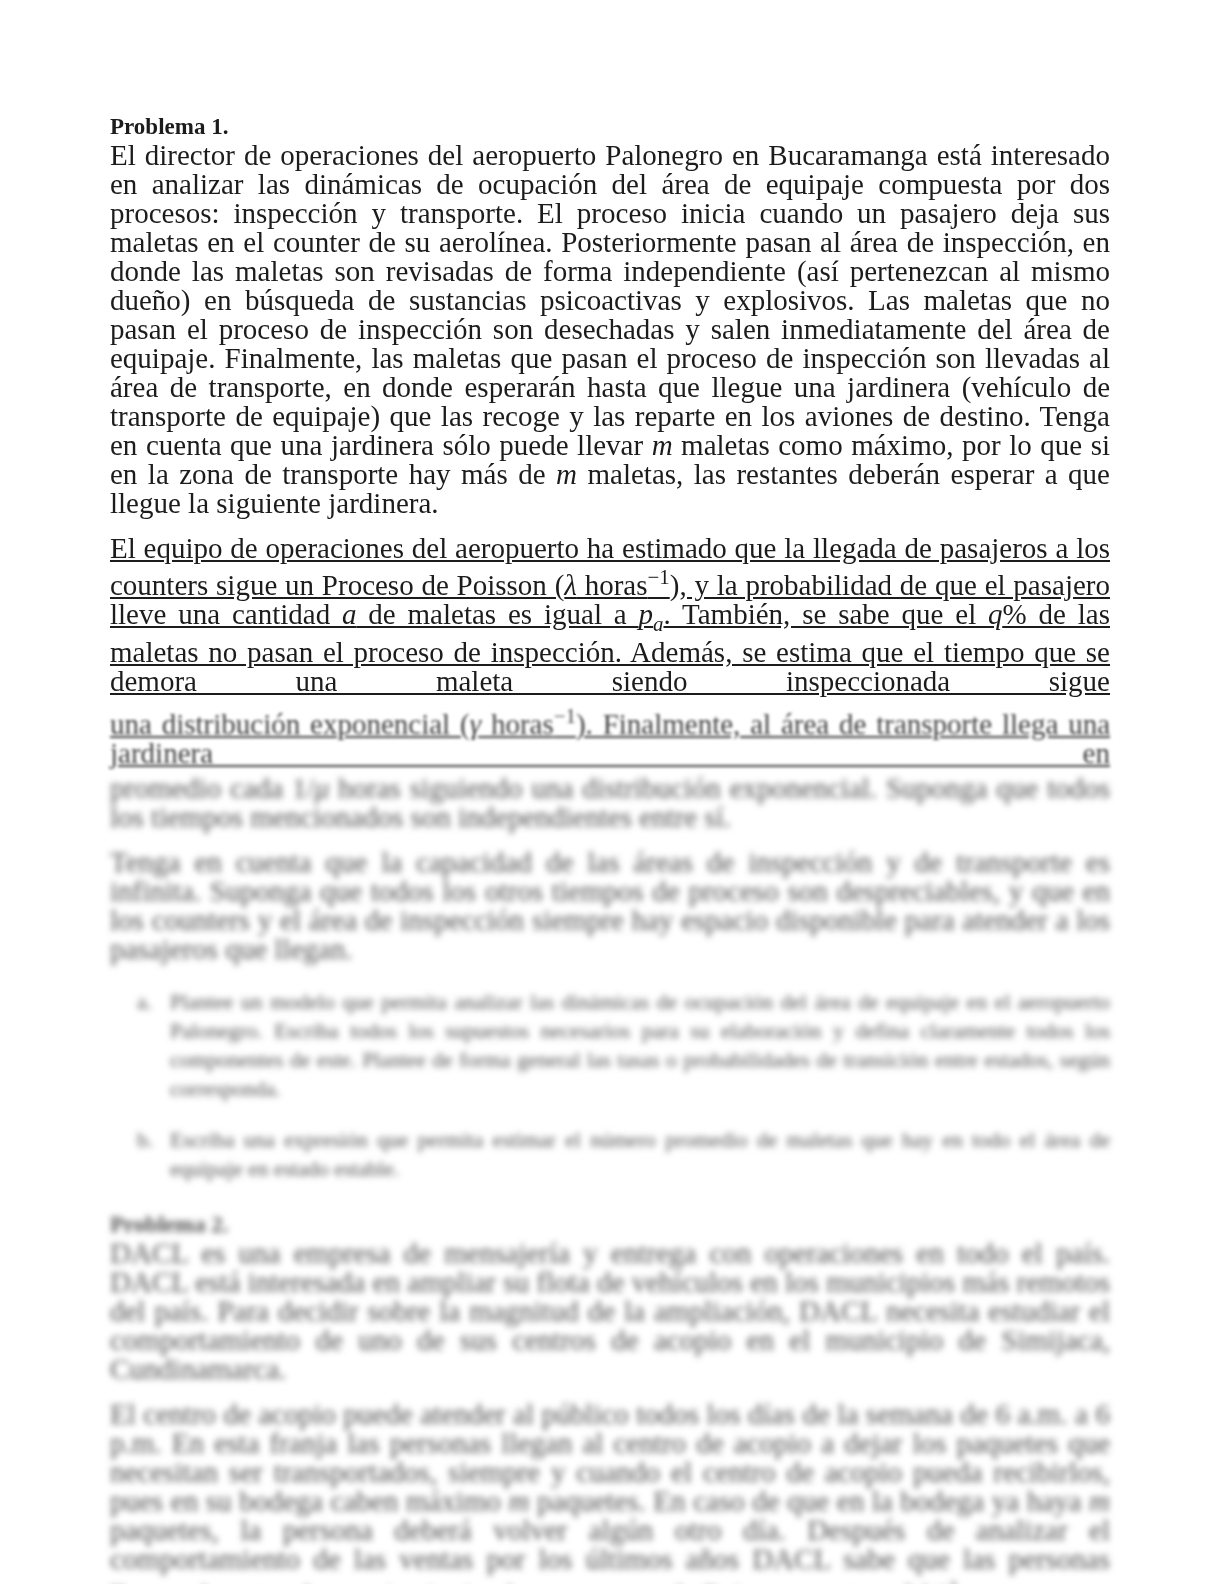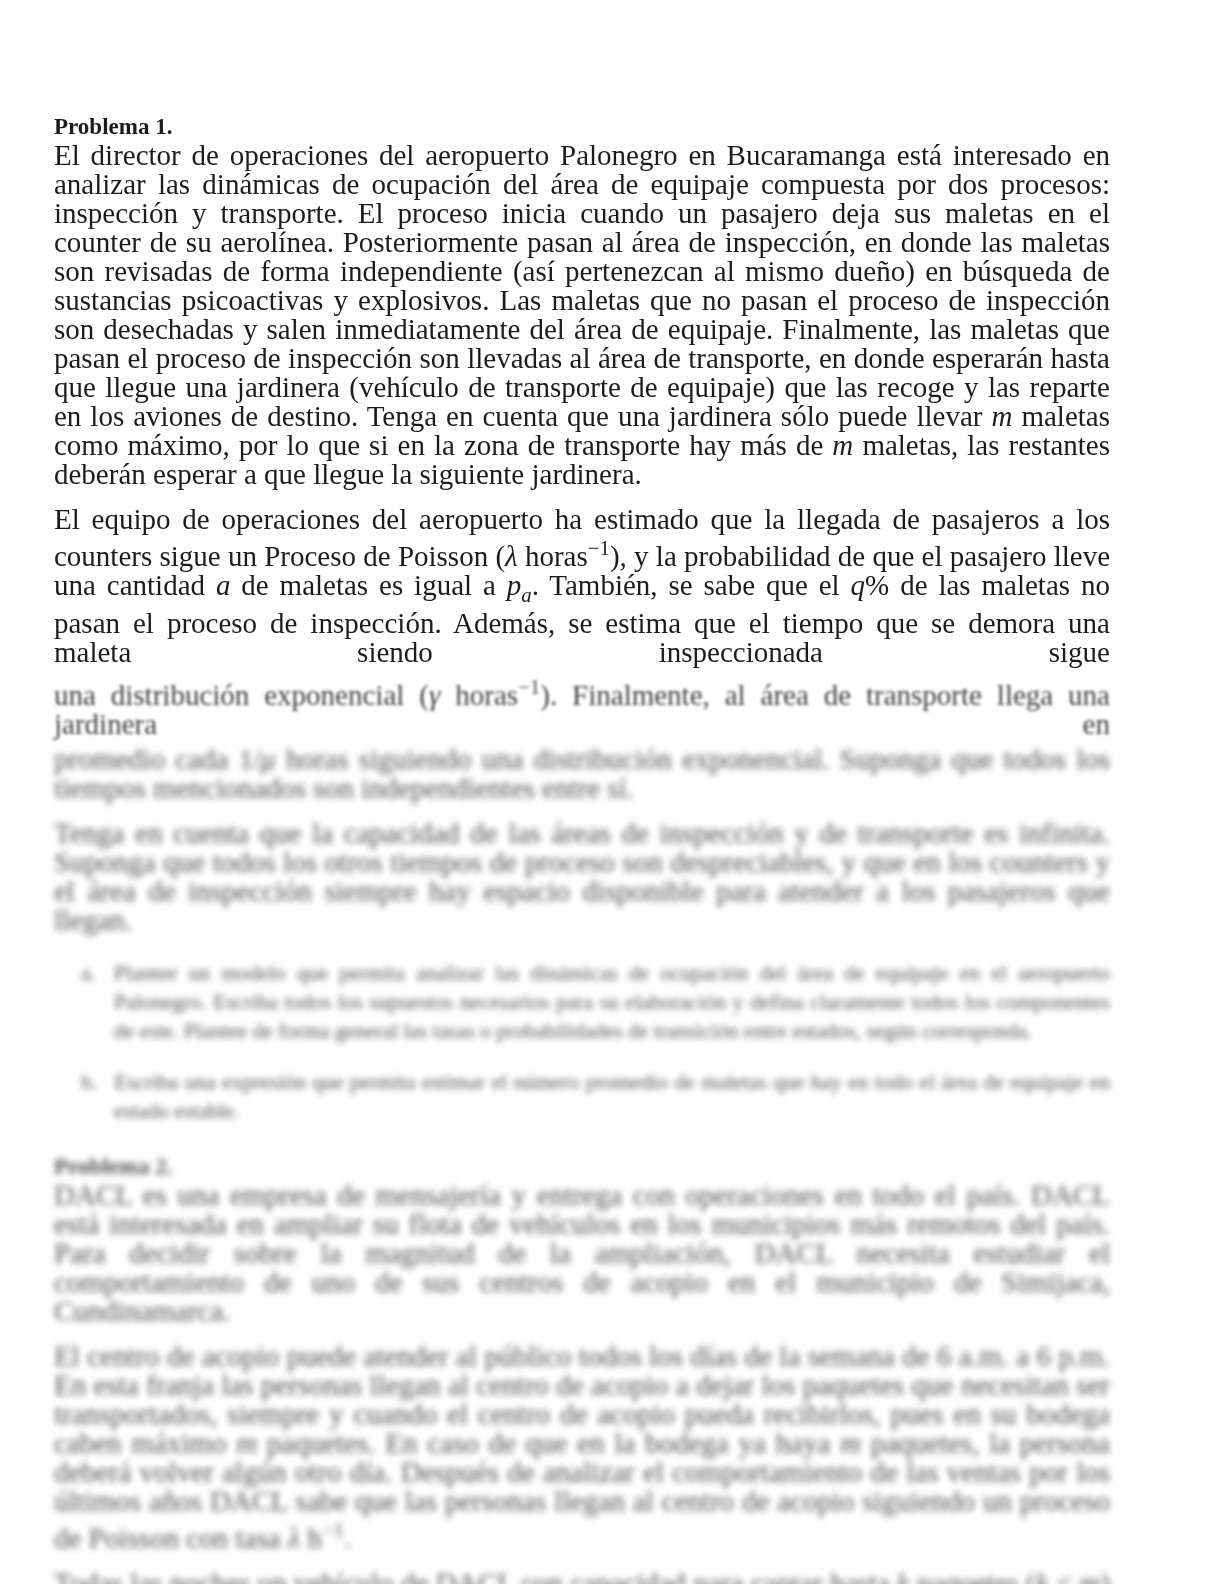--- a/index.html
+++ b/index.html
@@ -11,38 +11,39 @@
     width: 1224px;
     height: 1584px;
     font-family: "Liberation Serif", "DejaVu Serif", serif;
     color: #1c1c1c;
     overflow: hidden;
   }
   .page {
     box-sizing: border-box;
     width: 1224px;
     height: 1584px;
-    padding: 112px 114px 0 54px;
+    padding: 112px 114px 0 110px;
     position: relative;
   }
   .heading {
     font-size: 23px;
     font-weight: bold;
     line-height: 29px;
     margin: 0;
   }
   .para {
     font-size: 29px;
     line-height: 29px;
     text-align: justify;
     margin: 0 0 16px 0;
   }
   .cont {
     margin-bottom: 6px;
     text-align-last: justify;
+    text-decoration: underline;
   }
   .heading-gap {
     margin-top: 26px;
   }
   
   .blur-light { filter: blur(1.5px) opacity(0.85); }
   .blur-heavy { filter: blur(3px) opacity(0.78); }
   .list {
     margin: 24px 0 0 27px;
   }

